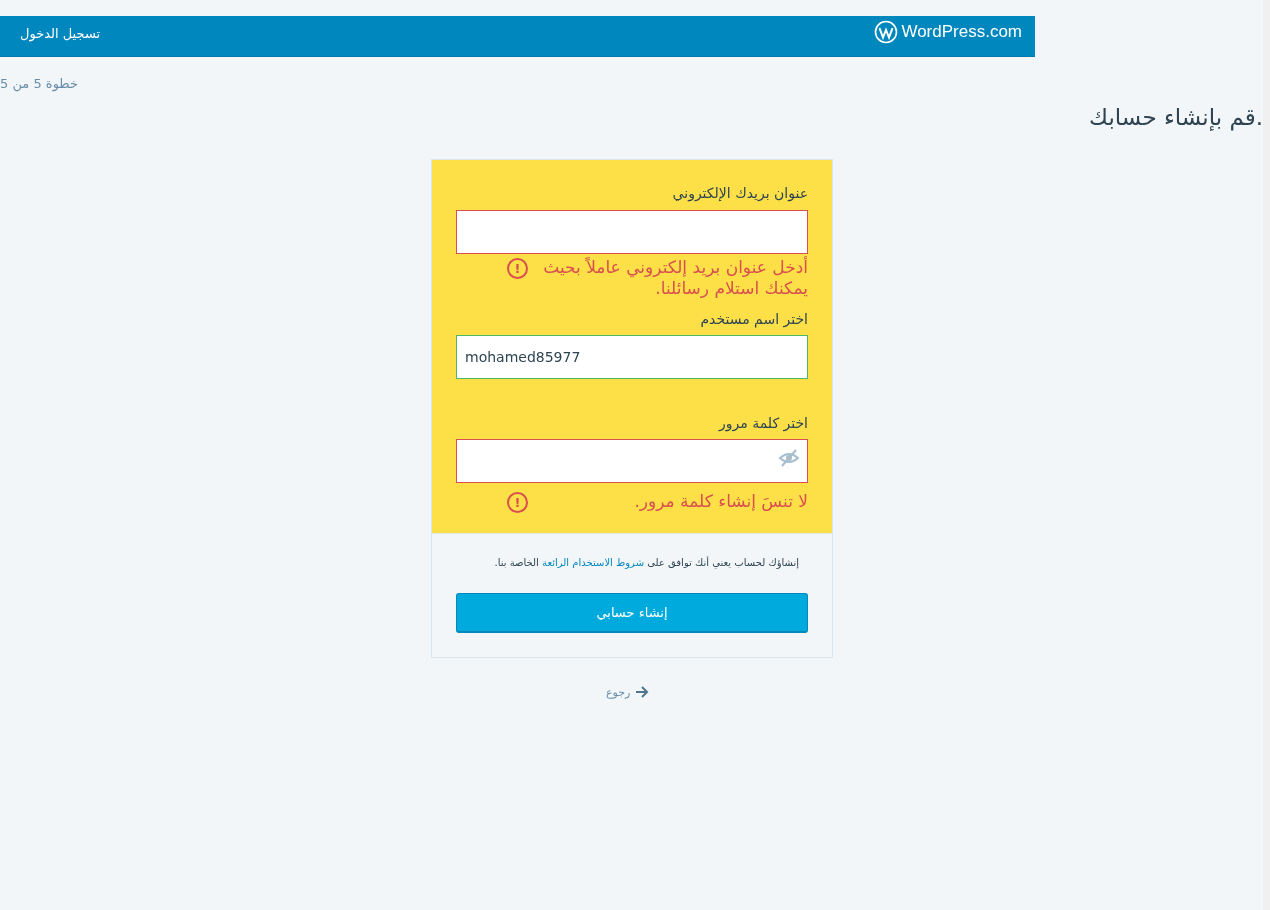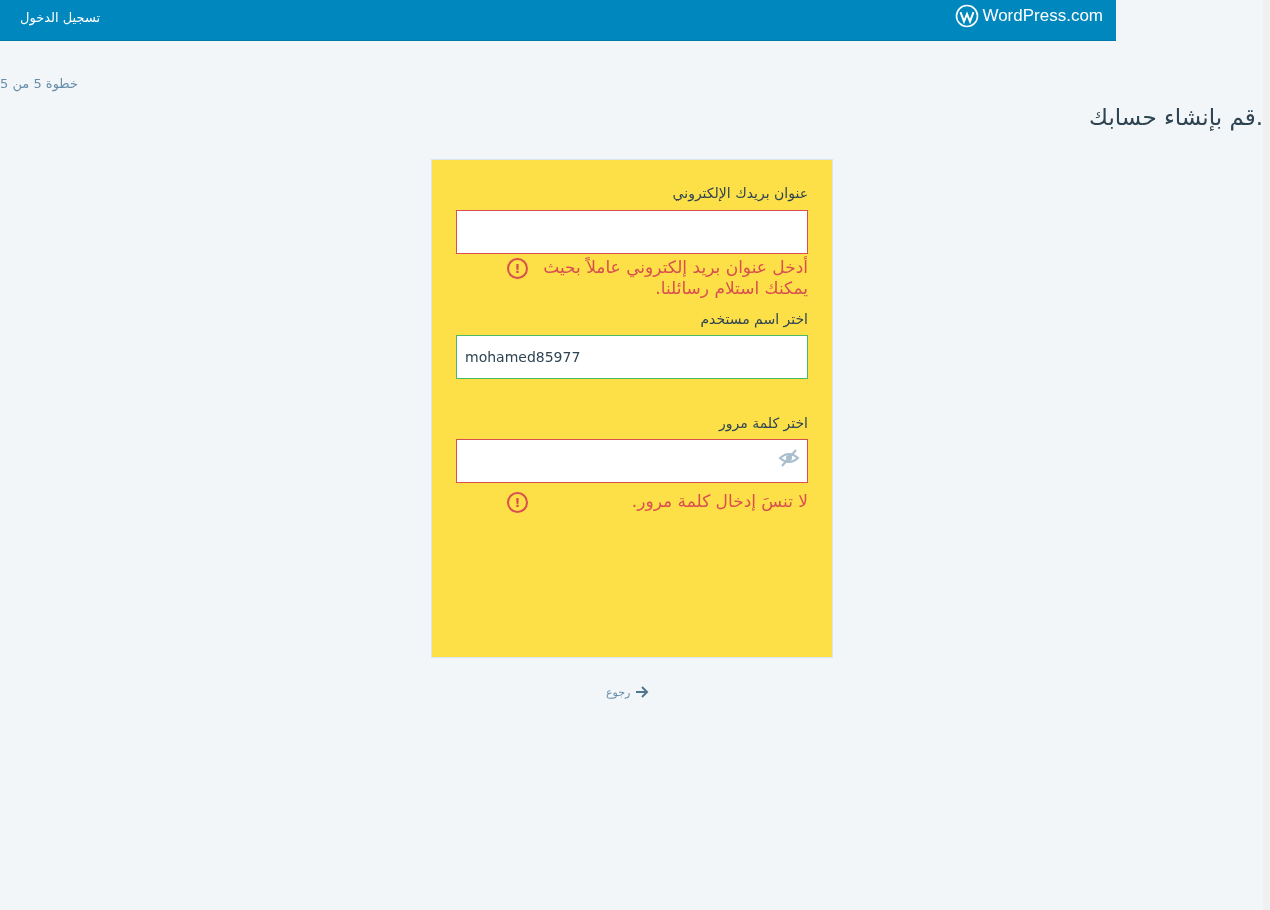--- a/index.html
+++ b/index.html
@@ -4,21 +4,21 @@
 <style>
   * { box-sizing: border-box; margin: 0; padding: 0; }
   html, body { width: 1270px; height: 910px; overflow: hidden; }
   body {
     background: #f3f6f8;
     font-family: "DejaVu Sans", "Liberation Sans", sans-serif;
     color: #2e4453;
     position: relative;
   }
   .masterbar {
-    position: absolute; left: 0; top: 0; width: 1116px; height: 41px;
+    position: absolute; left: 0; top: 16px; width: 1035px; height: 41px;
     background: #0087be;
     border-bottom: 1px solid #0079ab;
   }
   .login-link {
     position: absolute; left: 20px; top: 10px;
     color: #fff; font-size: 13px; text-decoration: none;
   }
   .wp-logo {
     position: absolute; right: 13px; top: 4px;
     display: flex; align-items: center; gap: 3px; color: #fff;
@@ -122,24 +122,28 @@
     <div style="position:absolute;left:24px;top:279px;width:352px;height:40px">
       <input class="input" style="left: 0px; top: 0px;" type="password" value="">
       <svg class="eye-icon" viewBox="0 0 22 20">
         <path d="M2 10 Q11 2 20 10 Q11 18 2 10 Z" fill="none" stroke="#a8bece" stroke-width="2"></path>
         <circle cx="11" cy="10" r="3" fill="#a8bece"></circle>
         <line x1="4" y1="18" x2="18" y2="2" stroke="#a8bece" stroke-width="2"></line>
       </svg>
     </div>
     <div class="error" style="top:331px">
       <div class="error-icon">!</div>
-      <div class="error-text">لا تنسَ إدخال كلمة مرور.</div>
+      <div class="error-text">لا تنسَ إنشاء كلمة مرور.</div>
     </div>
   </div>
 
+  <div class="card-footer">
+    <p class="tos"><span>إنشاؤك لحساب يعني أنك توافق على </span><a>شروط الاستخدام الرائعة</a><span> الخاصة بنا.</span></p>
+    <button class="submit">إنشاء حسابي</button>
+  </div>
 </div>
 
 <a class="back">
   <span>رجوع</span>
   <svg viewBox="0 0 14 14">
     <path d="M1 7 H12 M7 2 L12 7 L7 12" fill="none" stroke="#4f748e" stroke-width="2"></path>
   </svg>
 </a>
 
 </body></html>

